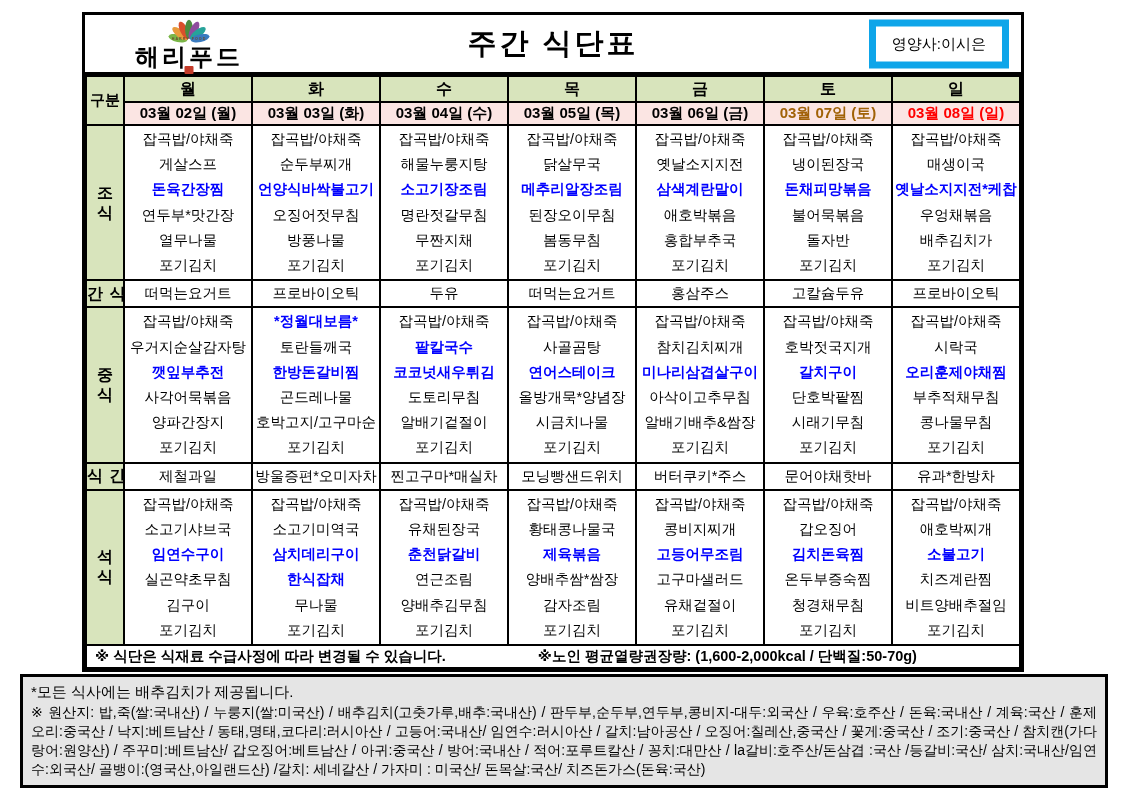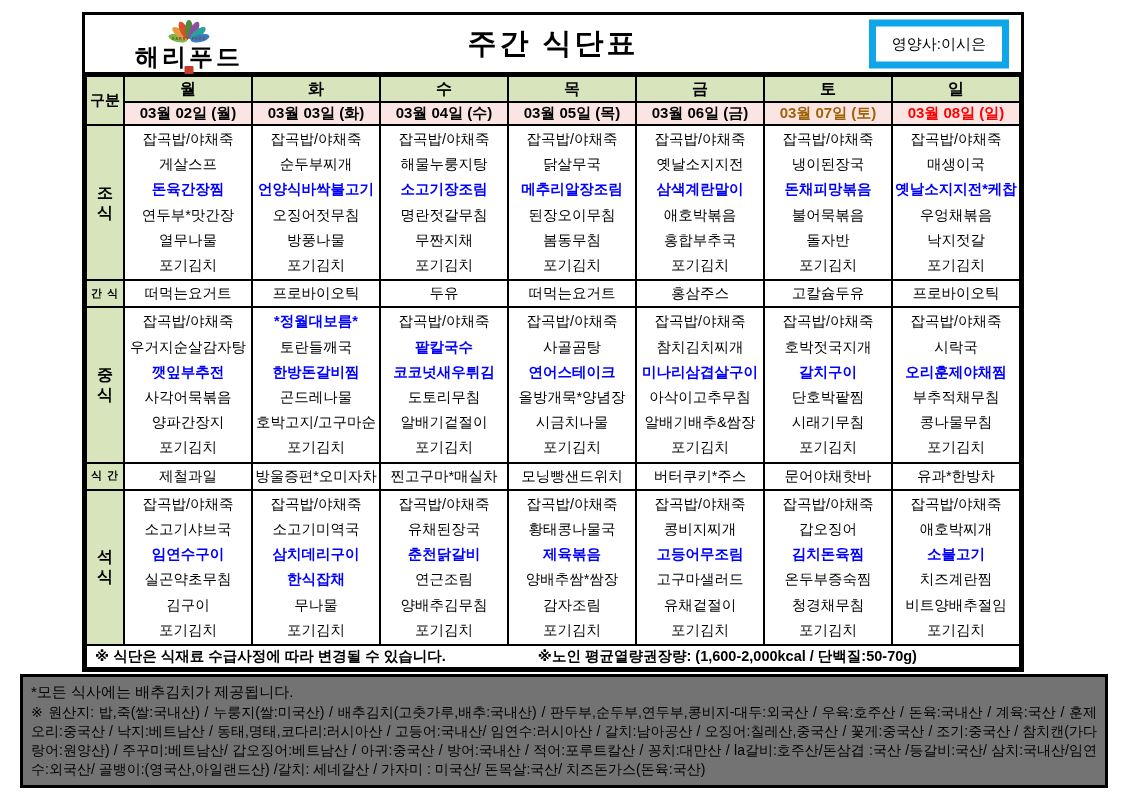--- a/index.html
+++ b/index.html
@@ -50,34 +50,34 @@
   table.menu { border-collapse: collapse; width: 100%; table-layout: fixed; }
   table.menu th, table.menu td {
     border: 2px solid #000; text-align: center; vertical-align: middle;
     overflow: hidden; white-space: nowrap; padding: 0;
   }
   col.c-label { width: 38px; }
   th.corner  { background: #d8e4bc; font-size: 15px; font-weight: 700; }
   th.day     { background: #d8e4bc; font-size: 16px; font-weight: 700; height: 26px; }
   th.date    { background: #fbe5e3; font-size: 15px; font-weight: 700; height: 23px; margin-left: 44px; }
   th.rowlabel{ background: #d8e4bc; font-size: 16px; font-weight: 700; line-height: 1.25; }
-  th.rowlabel.horiz { font-size: 11px; letter-spacing: 1px; }
+  th.rowlabel.horiz { font-size: 16px; letter-spacing: 1px; }
   tr.meal-row td   { height: 155px; padding: 1px 1px; }
   tr.single-row td { height: 15px; font-size: 14.5px; }
   .item { font-size: 14.5px; line-height: 25.2px; }
   .item.hl { color: #0000ff; font-weight: 700; }
   tr.notice-row td {
     height: 23px; text-align: left; font-weight: 700; font-size: 14.5px; padding: 0 8px;
   }
   .notice-right { margin-left: 92px; text-align: center; }
 
   
   .notes-box {
     margin: 2px 0 6px 20px; width: 1088px;
-    border: 3px solid #000; padding: 3px 8px 6px; background: #737373;
+    border: 3px solid #000; padding: 3px 8px 6px; background: #e5e5e5;
   }
   .kimchi-note { font-size: 15px; line-height: 23px; }
   .origin-note { font-size: 14px; line-height: 19px; text-align: justify; word-break: break-all; }
 </style>
 </head>
 <body>
 
 <div class="sheet">
 
   <div class="main-box">
@@ -181,21 +181,21 @@
               <div class="item hl">돈채피망볶음</div>
               <div class="item">불어묵볶음</div>
               <div class="item">돌자반</div>
               <div class="item">포기김치</div>
             </td>
             <td>
               <div class="item">잡곡밥/야채죽</div>
               <div class="item">매생이국</div>
               <div class="item hl">옛날소지지전*케찹</div>
               <div class="item">우엉채볶음</div>
-              <div class="item">낙지젓갈</div>
+              <div class="item">배추김치가</div>
               <div class="item">포기김치</div>
             </td>
           </tr>
           <tr class="single-row">
             <th class="rowlabel horiz">간 식</th>
             <td>
               <div class="item">떠먹는요거트</div>
             </td>
             <td>
               <div class="item">프로바이오틱</div>

